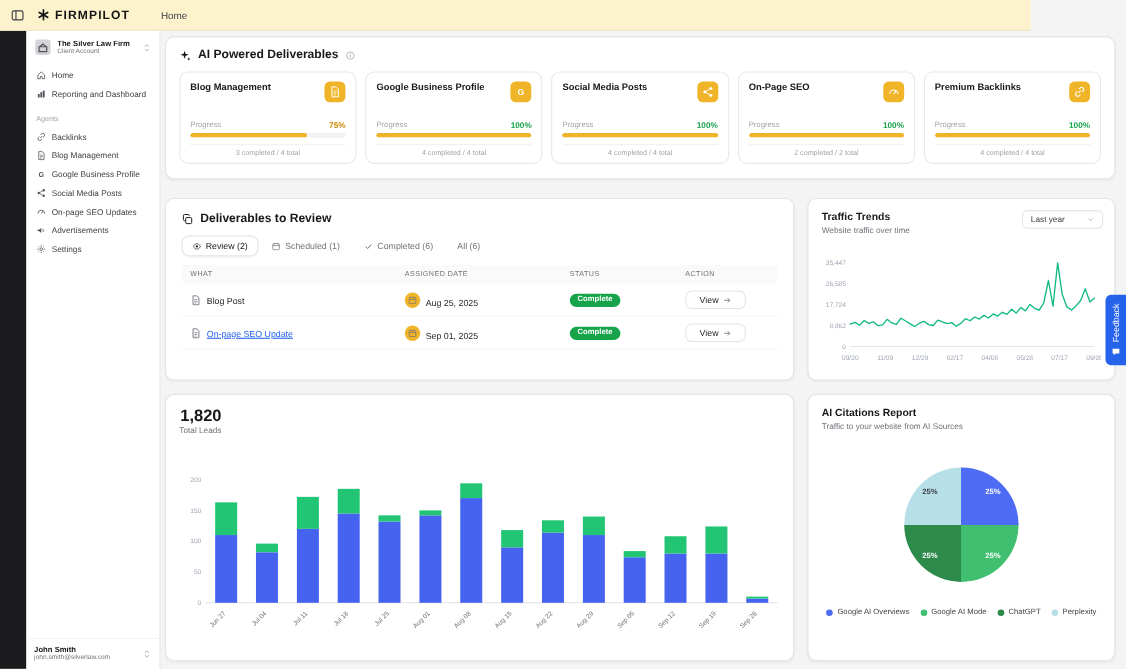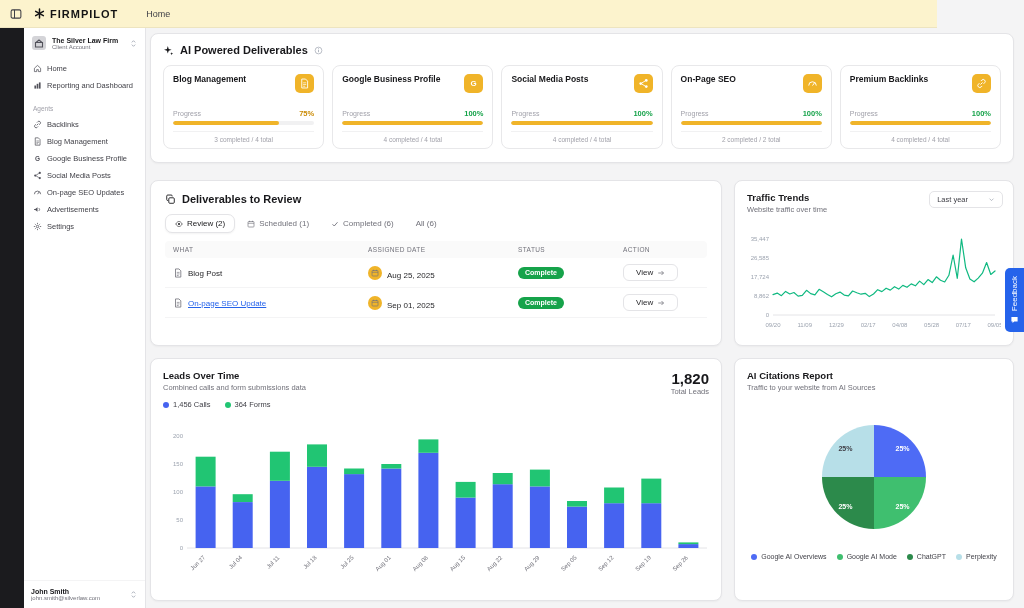--- a/index.html
+++ b/index.html
@@ -541,34 +541,20 @@
         <text x="125.14285714285714" y="98" text-anchor="middle" font-size="6" fill="#9ca3af" font-family="Liberation Sans, sans-serif">02/17</text>
         <text x="156.85714285714286" y="98" text-anchor="middle" font-size="6" fill="#9ca3af" font-family="Liberation Sans, sans-serif">04/08</text>
         <text x="188.57142857142858" y="98" text-anchor="middle" font-size="6" fill="#9ca3af" font-family="Liberation Sans, sans-serif">05/28</text>
         <text x="220.28571428571428" y="98" text-anchor="middle" font-size="6" fill="#9ca3af" font-family="Liberation Sans, sans-serif">07/17</text>
         <text x="252" y="98" text-anchor="middle" font-size="6" fill="#9ca3af" font-family="Liberation Sans, sans-serif">09/05</text>
       </svg>
   </section>
 
   <section class="card card-leads">
     <div class="leads-head">
-      <div>
-        <h3>Leads Over Time</h3>
-        <div class="sub">Combined calls and form submissions data</div>
-        <div class="legend" id="leads-legend">
-            <div class="legend-item">
-              <span class="dot" style="background: rgb(70, 99, 240);"></span>
-              <span>1,456 Calls</span>
-            </div>
-            <div class="legend-item">
-              <span class="dot" style="background: rgb(33, 197, 115);"></span>
-              <span>364 Forms</span>
-            </div>
-          </div>
-      </div>
       <div class="leads-total">
         <div class="leads-total-num">1,820</div>
         <div class="leads-total-label">Total Leads</div>
       </div>
     </div>
     <svg id="leads-svg" width="552" height="168" viewBox="0 0 552 168">
         <text x="24" y="120" text-anchor="end" font-size="6" fill="#9ca3af" font-family="Liberation Sans, sans-serif">0</text>
         <text x="24" y="92" text-anchor="end" font-size="6" fill="#9ca3af" font-family="Liberation Sans, sans-serif">50</text>
         <text x="24" y="63.99999999999999" text-anchor="end" font-size="6" fill="#9ca3af" font-family="Liberation Sans, sans-serif">100</text>
         <text x="24" y="35.999999999999986" text-anchor="end" font-size="6" fill="#9ca3af" font-family="Liberation Sans, sans-serif">150</text>

